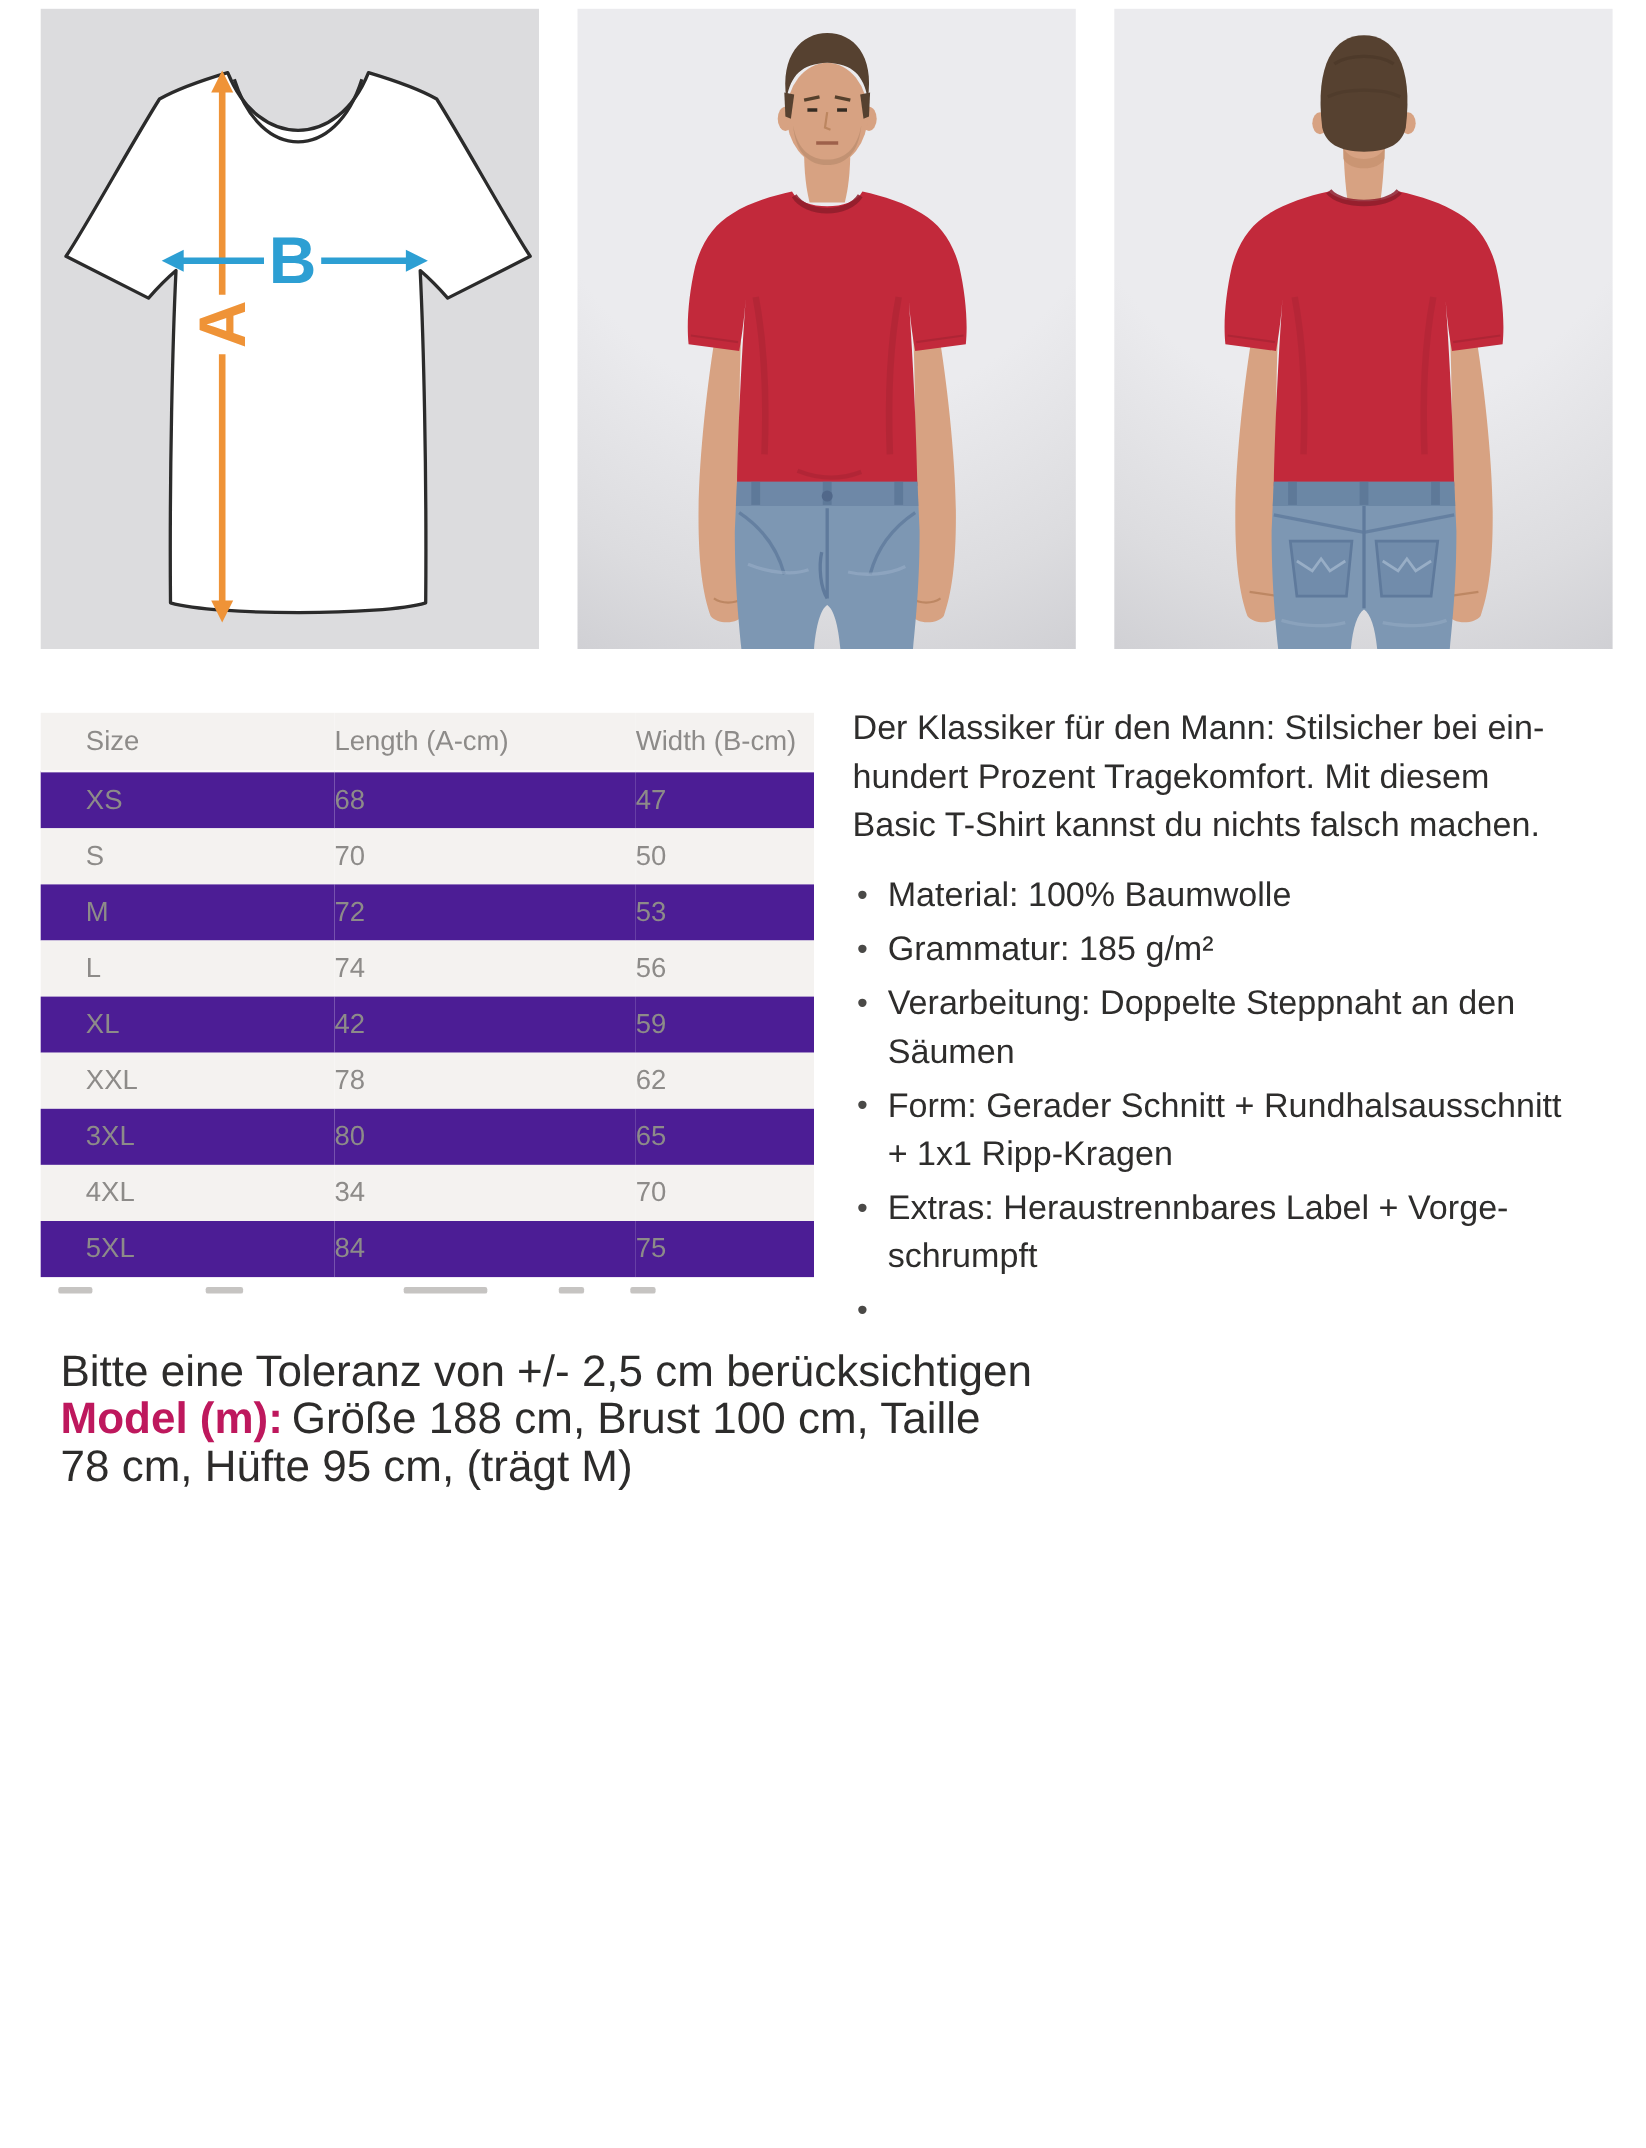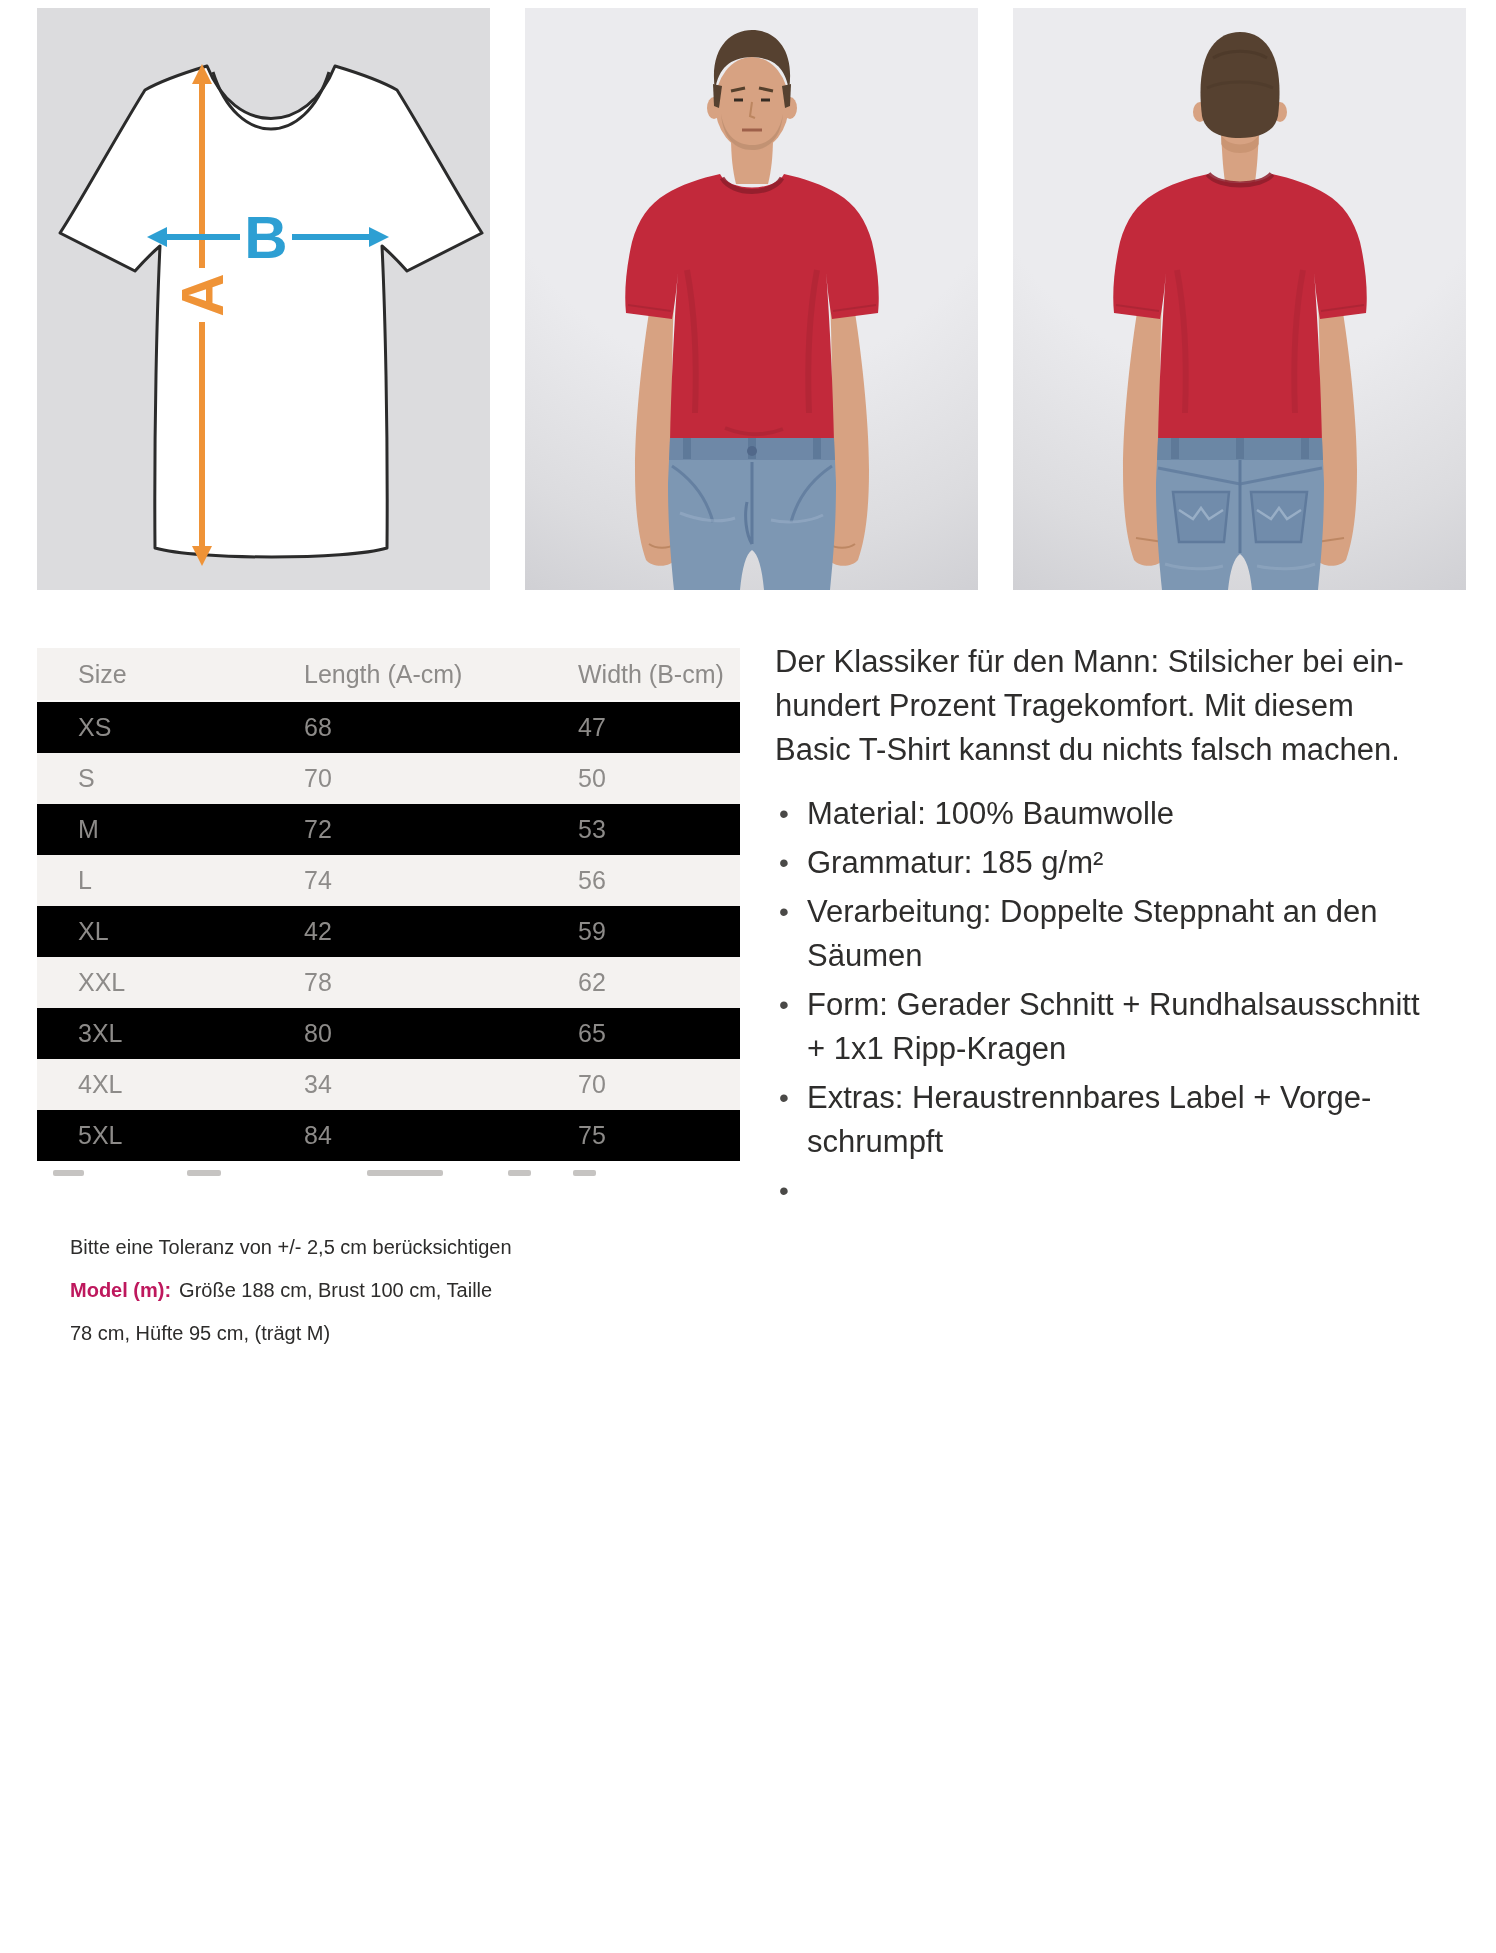--- a/index.html
+++ b/index.html
@@ -18,28 +18,28 @@
   .img-box svg{display:block;width:453px;height:582px;}
 
   
   .size-table{position:absolute;left:37px;top:648px;width:703px;border-collapse:collapse;
     font-size:25px;color:#8d8b89;}
   .size-table td,.size-table th{font-weight:400;text-align:left;padding:0;height:51px;vertical-align:middle;}
   .size-table th{height:52px;background:#f4f2f0;border-bottom:2px solid #fbfaf9;}
   .size-table .c1{width:226px;padding-left:41px;}
   .size-table .c2{width:274px;}
   .size-table .c3{width:162px;}
-  .size-table tr.odd td{background:#000000;margin-left:46px;}
+  .size-table tr.odd td{background:#4c1d95;margin-left:46px;}
   .size-table tr.even td{background:#f4f2f0;}
 
   
   .artifact{position:absolute;top:1170px;height:6px;background:#98948f;opacity:.55;border-radius:2px;}
 
   
-  .notes{position:absolute;left:70px;top:1226px;font-size:20px;line-height:43px;color:#2d2c2b;}
+  .notes{position:absolute;left:55px;top:1226px;font-size:40px;line-height:43px;color:#2d2c2b;}
   .notes b{font-weight:700;color:#be185d;margin-right:8px;}
 
   
   .desc{position:absolute;left:775px;top:640px;width:690px;font-size:31px;line-height:44px;color:#2e2d2c;}
   .preline{white-space:pre-line;}
   .desc .intro{margin:0 0 20px 0;}
   .desc ul{list-style:none;margin:0;padding:0;}
   .desc li{position:relative;padding-left:32px;margin:0 0 5px 0;}
   .desc li .dot{position:absolute;left:4px;top:0;color:#4a4947;font-size:28px;}
 </style>

